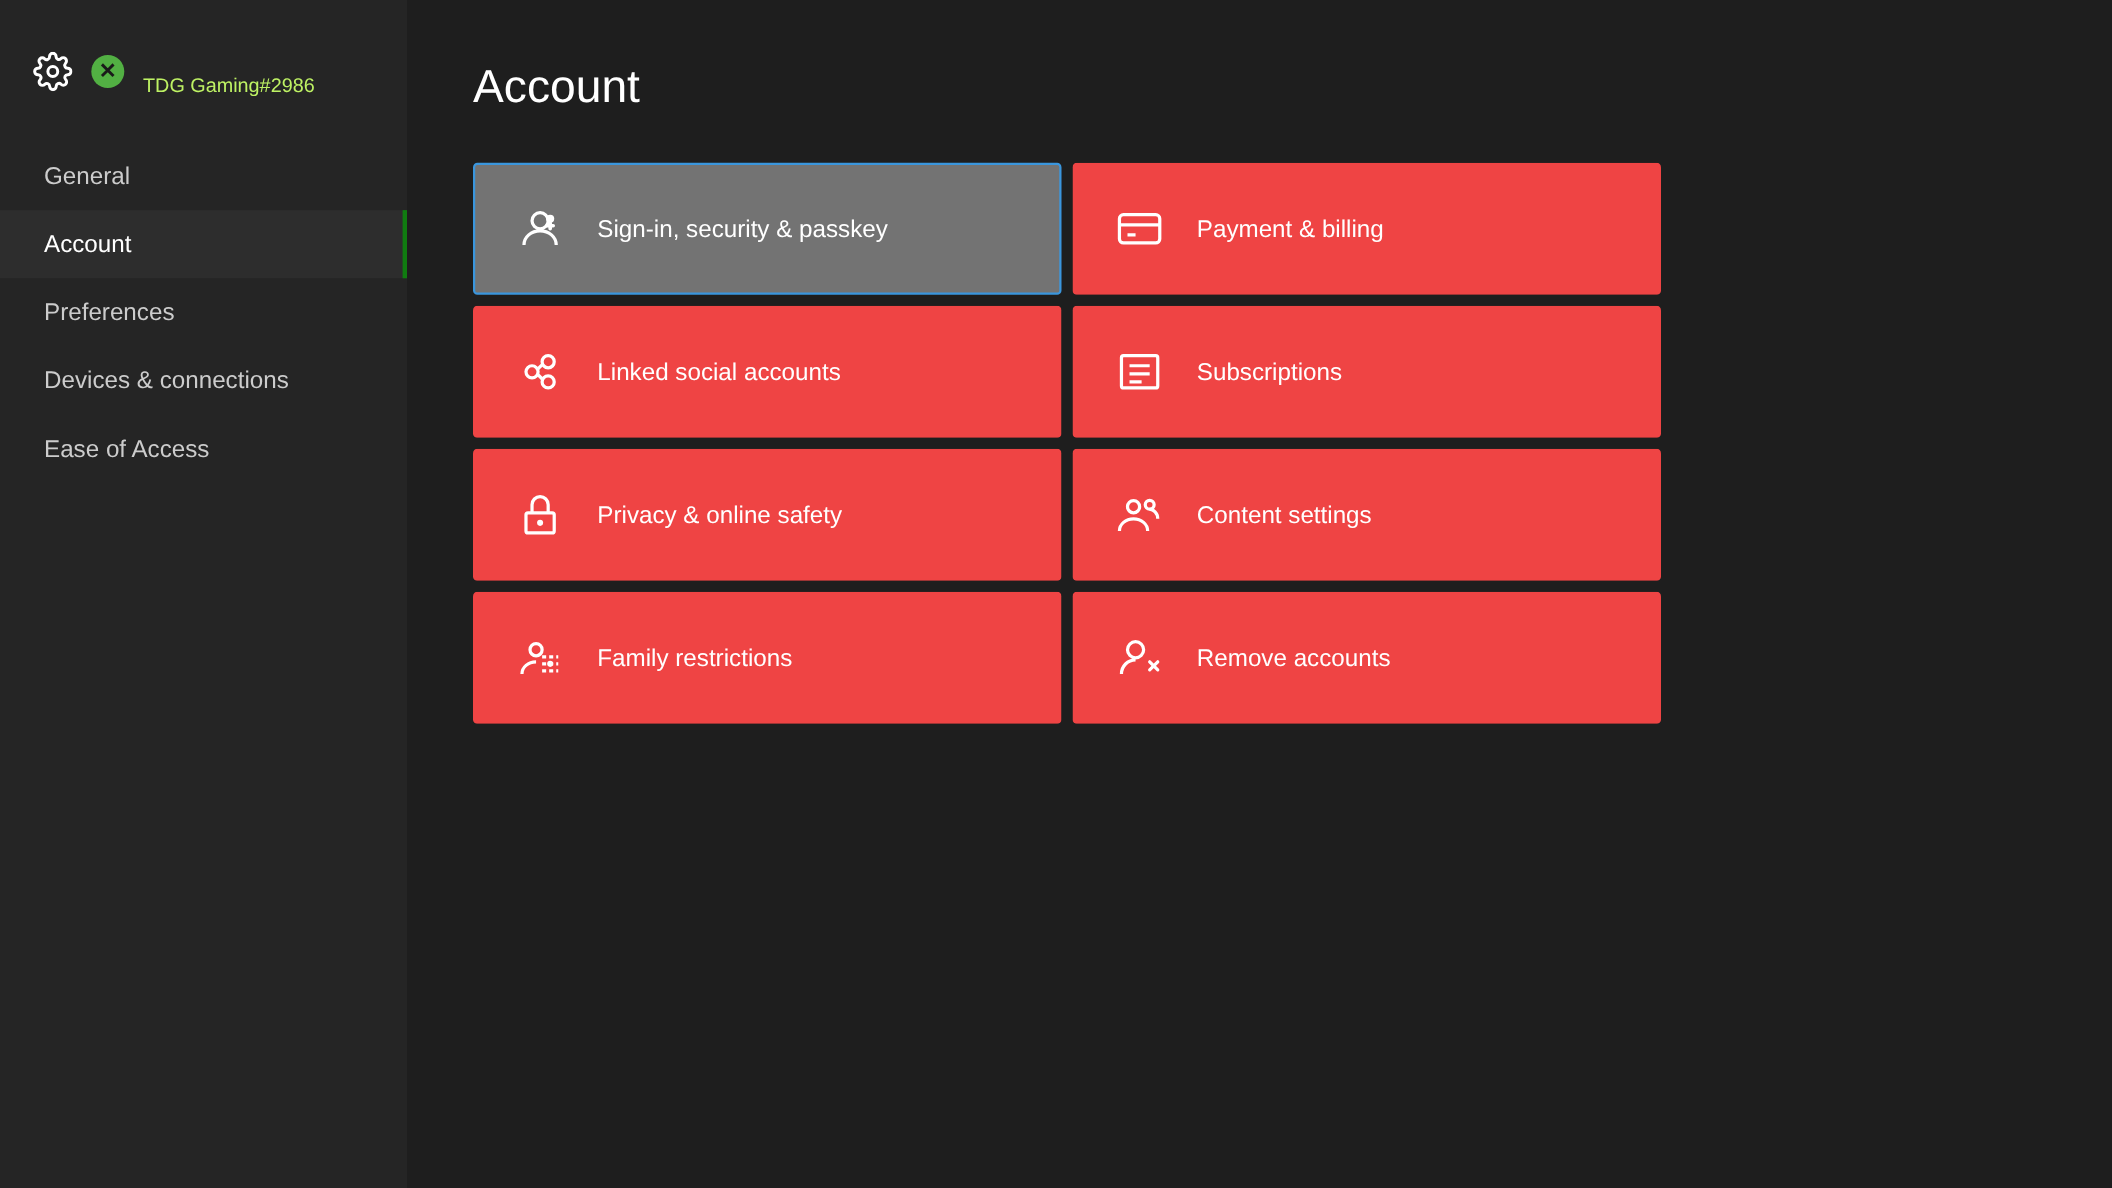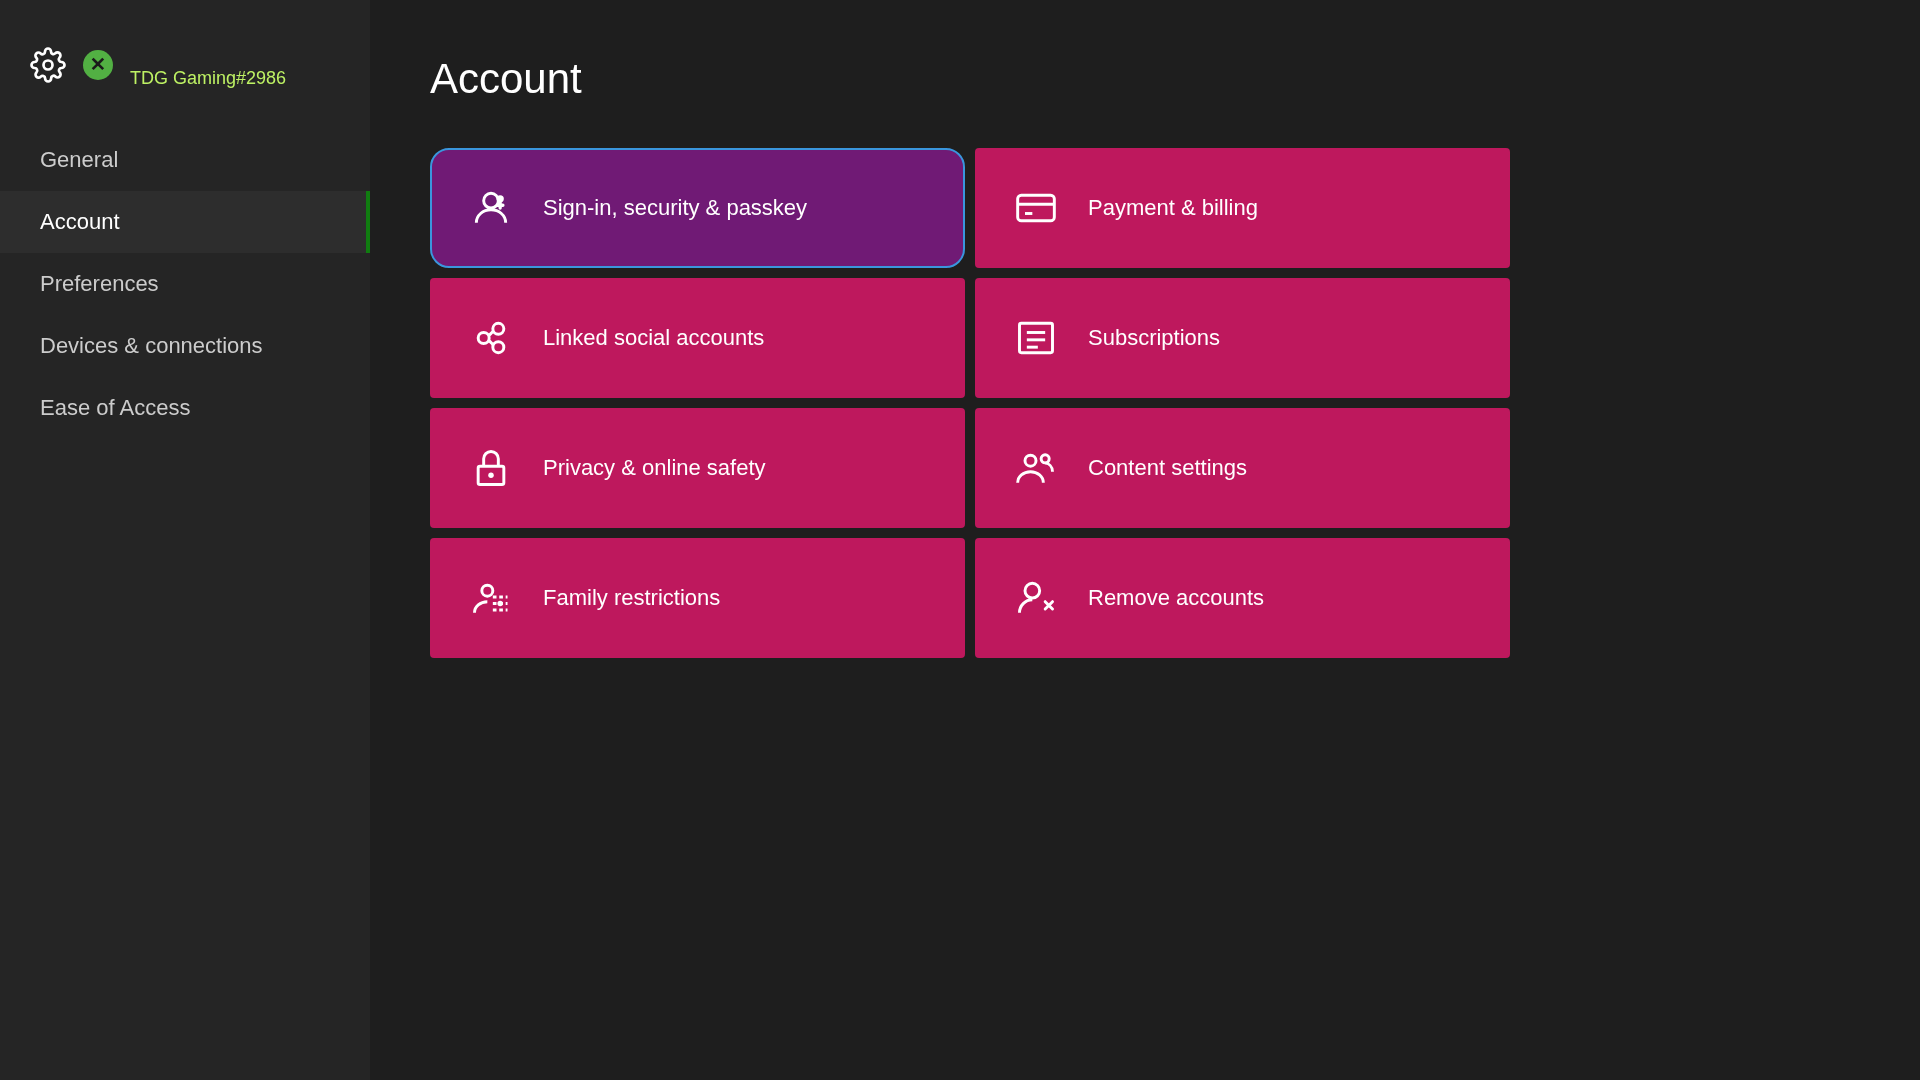--- a/index.html
+++ b/index.html
@@ -98,36 +98,35 @@
     }
 
     .grid {
       display: grid;
       grid-template-columns: 1fr 1fr;
       gap: 10px;
       max-width: 1080px;
     }
 
     .grid-item {
-      background-color: #be185d;
+      background-color: #ef4444;
       border-radius: 4px;
       padding: 30px 35px;
       display: flex;
       align-items: center;
       gap: 28px;
       cursor: pointer;
       min-height: 120px;
       position: relative;
       border: 2px solid transparent;
     }
 
     .grid-item.selected {
       border-color: #3a96dd;
-      background-color: #701a75;
-      border-radius: 19px;
+      background-color: #737373;
     }
 
     .grid-item-icon {
       width: 48px;
       height: 48px;
       flex-shrink: 0;
       color: #ffffff;
       display: flex;
       align-items: center;
       justify-content: center;

